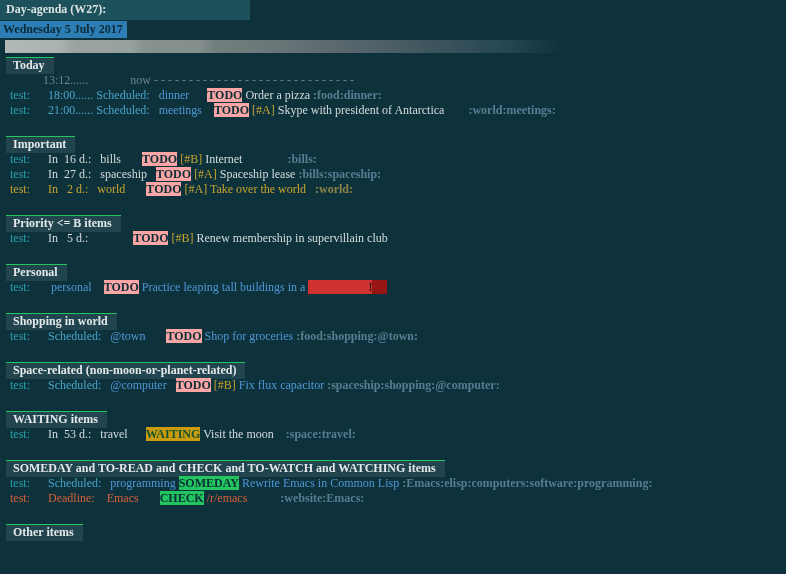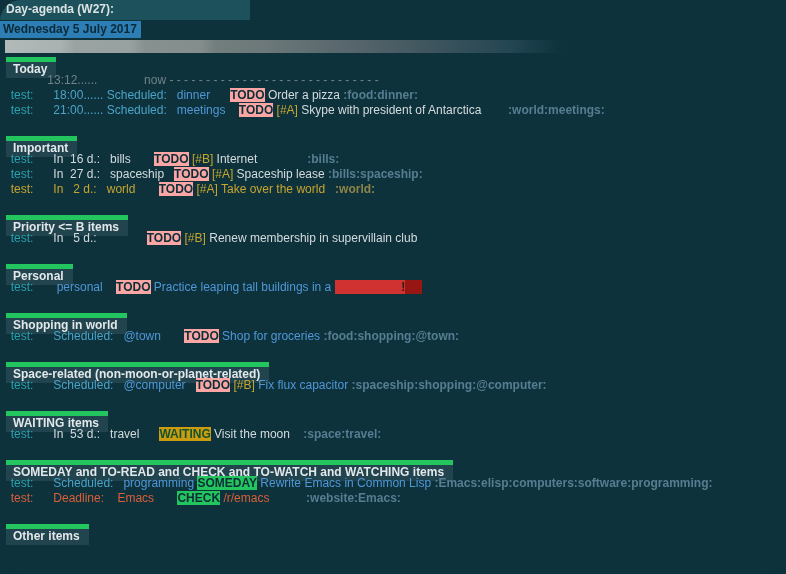--- a/index.html
+++ b/index.html
@@ -1,24 +1,23 @@
 <!DOCTYPE html>
 <html><head>
 <meta charset="utf-8">
 <style>
   html,body{margin:0;padding:0;background:#0e323b;}
   #screen{
     position:relative;
     width:786px;height:574px;
     background:#0e323b;
     overflow:hidden;
-    font-family:Liberation Sans, sans-serif;
+    font-family:Liberation Serif, serif;
     font-size:12px;line-height:15px;
     color:#d4dbde;
-    border-radius:21px;
   }
   
   .title-line{height:20px;}
   .title-block{
     display:inline-block;box-sizing:border-box;
     min-width:250px;height:20px;
     background:#1d525c;color:#dce3e5;
     font-weight:bold;padding:2px 0 0 6px;
   }
   .date-line{height:18px;}
@@ -38,21 +37,21 @@
       #0e323b 557px);
   }
   
   #agenda{padding-left:4px;}
   .section + .section{margin-top:18px;}
   .section-header{height:16px;white-space:pre;}
   .section-title{
     display:inline-block;
     color:#e3e8ea;font-weight:bold;
     background:rgba(160,195,205,0.13);
-    border-top:5px solid #22c55e;
+    border-top:1px solid #22c55e;
     padding:0 9px 1px 7px;margin-left:2px;text-align:right;
   }
   .row{height:15px;white-space:pre;}
   
   .s-cat{color:#2aa1ae}
   .s-time{color:#4aa3c9}
   .s-white{color:#d4dbde}
   .s-gray{color:#6f8389}
   .s-blue{color:#4f97d7}
   .s-gold{color:#c7a52f}

